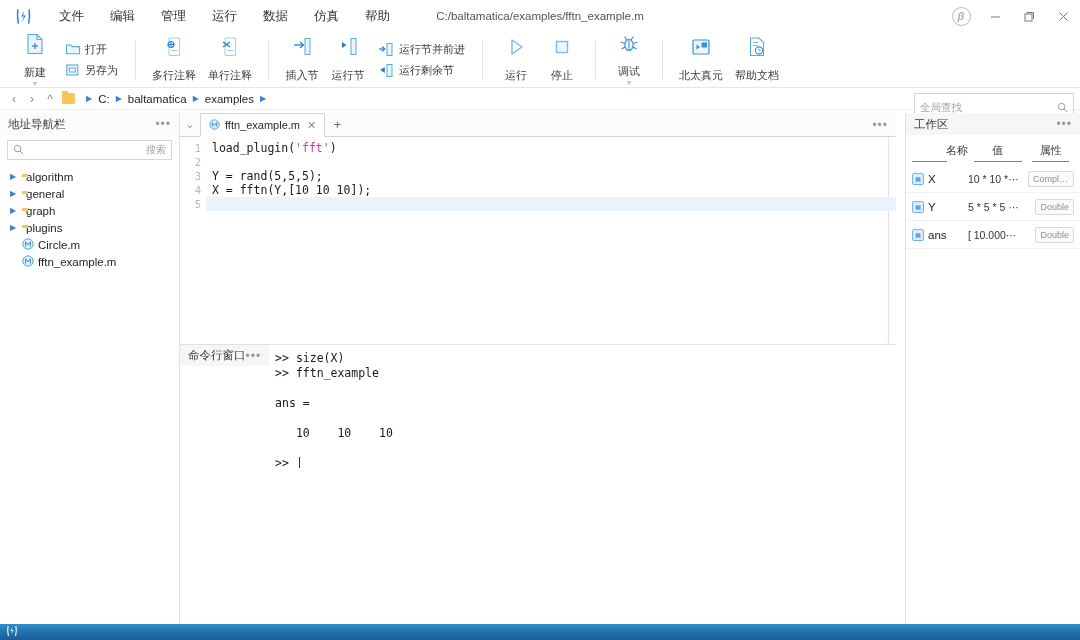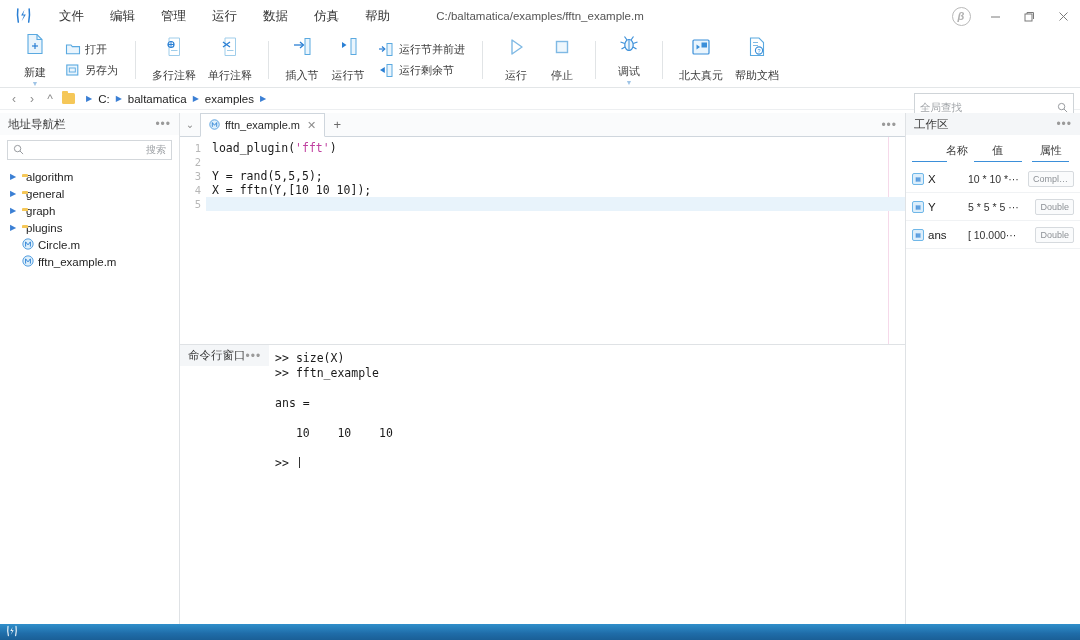--- a/index.html
+++ b/index.html
@@ -7,21 +7,21 @@
     width: 1080px; height: 640px;
     font-family: "Liberation Sans", "DejaVu Sans", sans-serif;
     background: #ffffff;
     overflow: hidden;
     -webkit-font-smoothing: antialiased;
   }
   .app { position: relative; width: 1080px; height: 640px; background:#fff; }
 
   
   .titlebar {
-    height: 32px; display: flex; 
+    height: 32px; display: flex; align-items: center;
     background: #ffffff; position: relative;
   }
   .app-logo {
     width: 30px; height: 30px; margin-left: 8px;
     display: flex; align-items: center; justify-content: center;
     color: #2a7fd4; font-size: 15px; font-weight: bold;
   }
   .menu { display: flex; align-items: center; margin-left: 8px; }
   .menu-item {
     padding: 5px 13px; font-size: 12.5px; color: #333; cursor: default;
@@ -121,21 +121,21 @@
   .k-str { color:#c040a0; }
   .ruler { position:absolute; top:0; bottom:0; left:708px; width:1px; background:#f6d9ea; }
 
   .cmdwrap { flex:1; display:flex; flex-direction:row; background:#fff; }
   .cmdhead { height:21px; display:flex; align-items:center; justify-content:space-between; padding:0 8px; font-size:11.5px; color:#3a3a3a; background:#f4f6f8; }
   .cmdbody { flex:1; padding:6px 6px 0 6px; font-family:"DejaVu Sans Mono","Liberation Mono",monospace; font-size:11.5px; color:#1a1a1a; overflow:hidden; }
   .cmdline { height:15px; line-height:15px; white-space:pre; }
   .caret-blink { display:inline-block; width:1px; height:11px; background:#333; vertical-align:-1px; margin-left:3px; }
 
   
-  .rightpanel { width:175px; background:#fff; border-left:1px solid #dfe2e5; display:flex; flex-direction:column; }
+  .rightpanel { width:175px; background:#fff; border-left:1px solid #dfe2e5; display:flex; flex-direction:column;margin-left:9px; }
   .wshead { height:22px; display:flex; align-items:center; justify-content:space-between; padding:0 8px; font-size:11.5px; color:#3a3a3a; background:#f4f6f8; }
   .wstable { padding-top:8px; }
   .wsheadrow { display:flex; align-items:center; padding: 0 6px 3px 6px; }
   .wsh { font-size:11px; color:#3a3a3a; text-align:center; position:relative; padding-bottom:4px; }
   .wsh:after { content:""; position:absolute; left:10%; right:10%; bottom:0; height:1.4px; background:#3b8fd9; }
   .col-name { width:58px; text-align:right; }
   .col-name:after { left:0; right:38%; }
   .col-val { width:62px; }
   .col-attr { width:48px; }
   .wsrow { display:flex; align-items:center; height:28px; padding: 0 6px; border-bottom:1px solid #f0f2f4; }

